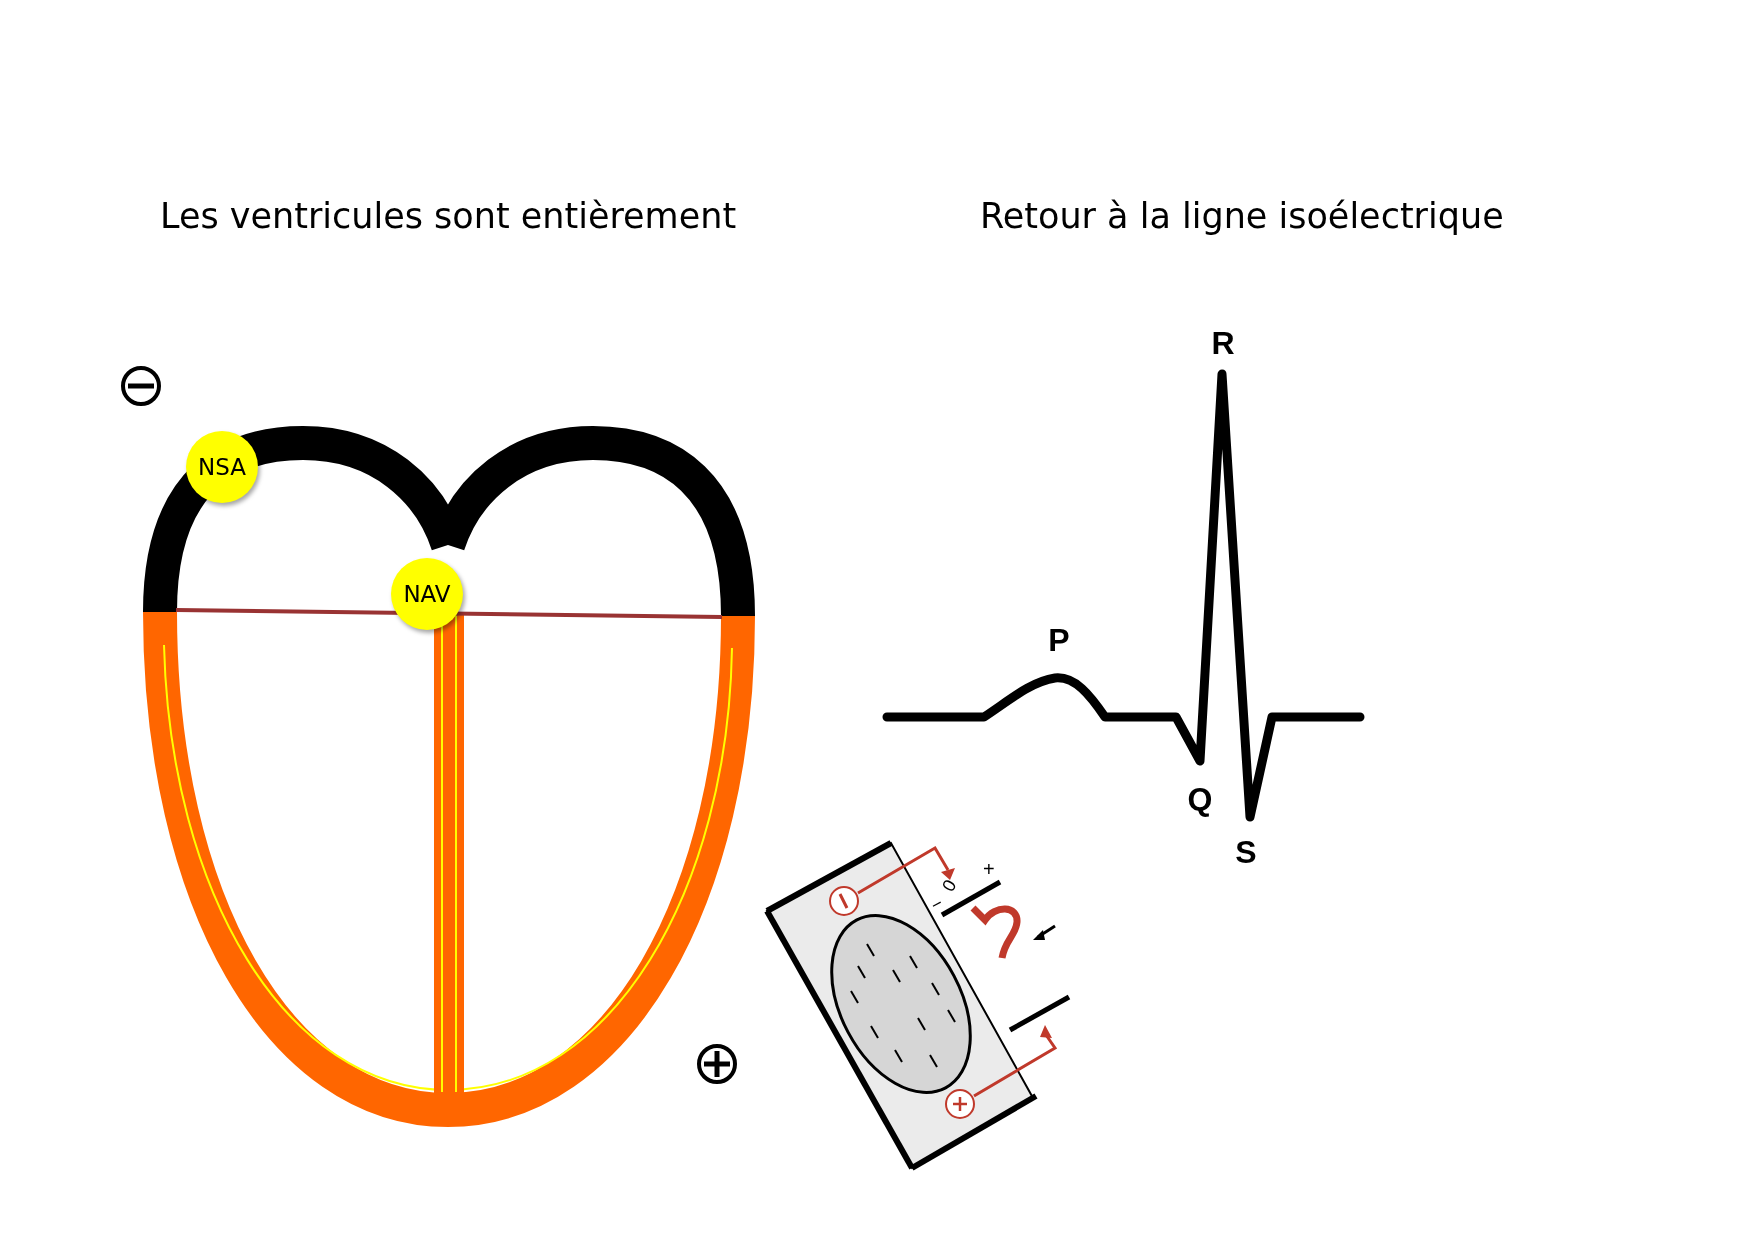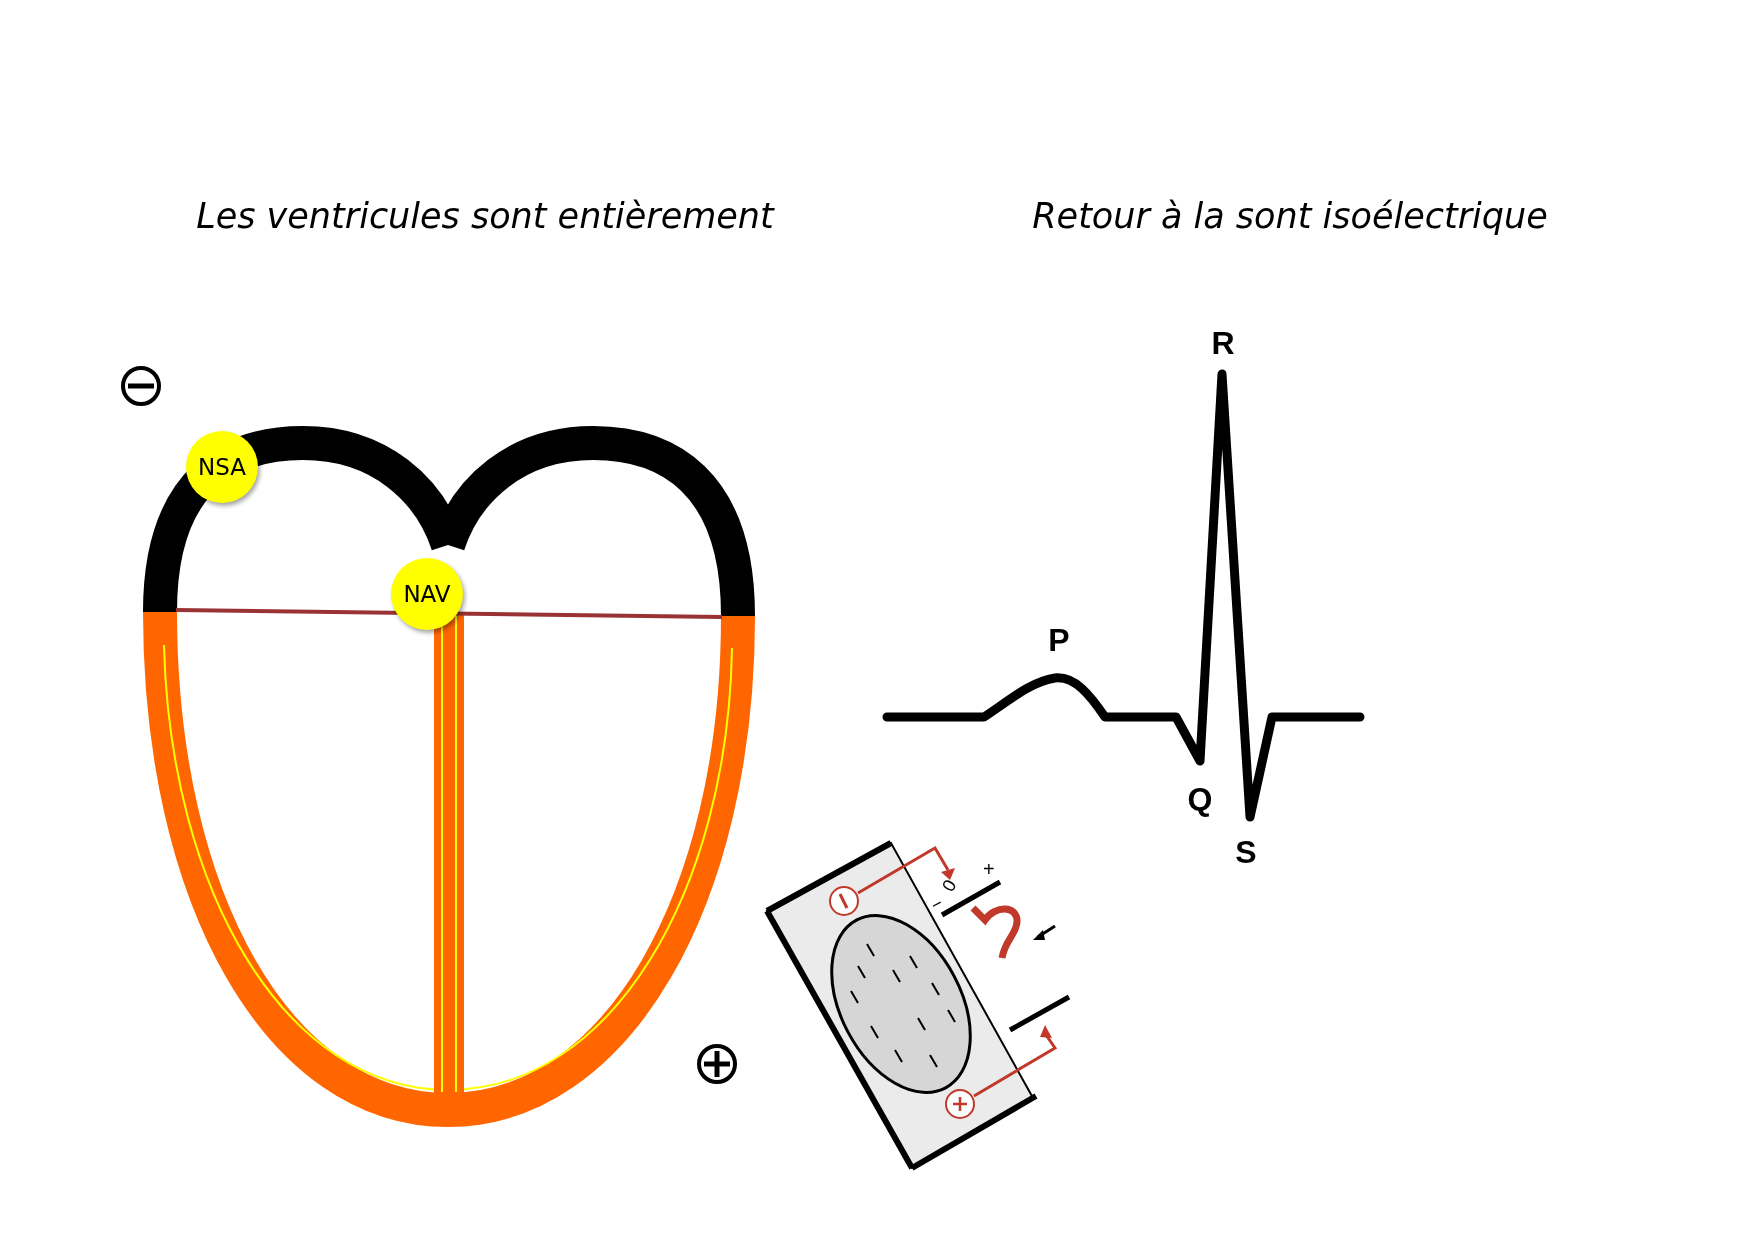--- a/index.html
+++ b/index.html
@@ -1,30 +1,30 @@
 <!DOCTYPE html>
 <html><head>
 <meta charset="utf-8">
 <style>
   html, body { margin:0; padding:0; background:#ffffff; }
   body { width:1755px; height:1240px; position:relative; overflow:hidden; font-family:"Liberation Sans", sans-serif; }
-  .title { position:absolute; font-family:"DejaVu Sans", sans-serif; font-size:35px; color:#000; text-align:center; line-height:52px;font-style:italic; }
+  .title { position:absolute; font-family:"DejaVu Sans", sans-serif; font-size:35px; color:#000; text-align:left; line-height:52px; }
   #title-left { left:160px; top:190px; width:650px; }
   #title-right { left:980px; top:190px; width:620px; }
   svg { position:absolute; left:0; top:0; }
   .node-label { font-family:"DejaVu Sans", sans-serif; font-size:23px; }
   .ecg-label { font-family:"Liberation Sans", sans-serif; font-weight:bold; font-size:32px; }
 </style>
 </head>
 <body>
 
 <div class="title" id="title-left">
   <div>Les ventricules sont entièrement</div>
 </div>
-<div class="title" id="title-right">Retour à la sont isoélectrique</div>
+<div class="title" id="title-right">Retour à la ligne isoélectrique</div>
 
 <svg width="1755" height="1240" viewBox="0 0 1755 1240">
 
   <g>
     <circle cx="141" cy="386" r="18" fill="none" stroke="#000" stroke-width="4"></circle>
     <line x1="128" y1="386" x2="154" y2="386" stroke="#000" stroke-width="5"></line>
   </g>
 
   <g>
     <path d="M160,612 C160,900 280,1110 448,1110 C616,1110 738,900 738,616" fill="none" stroke="#ff6600" stroke-width="34"></path>

